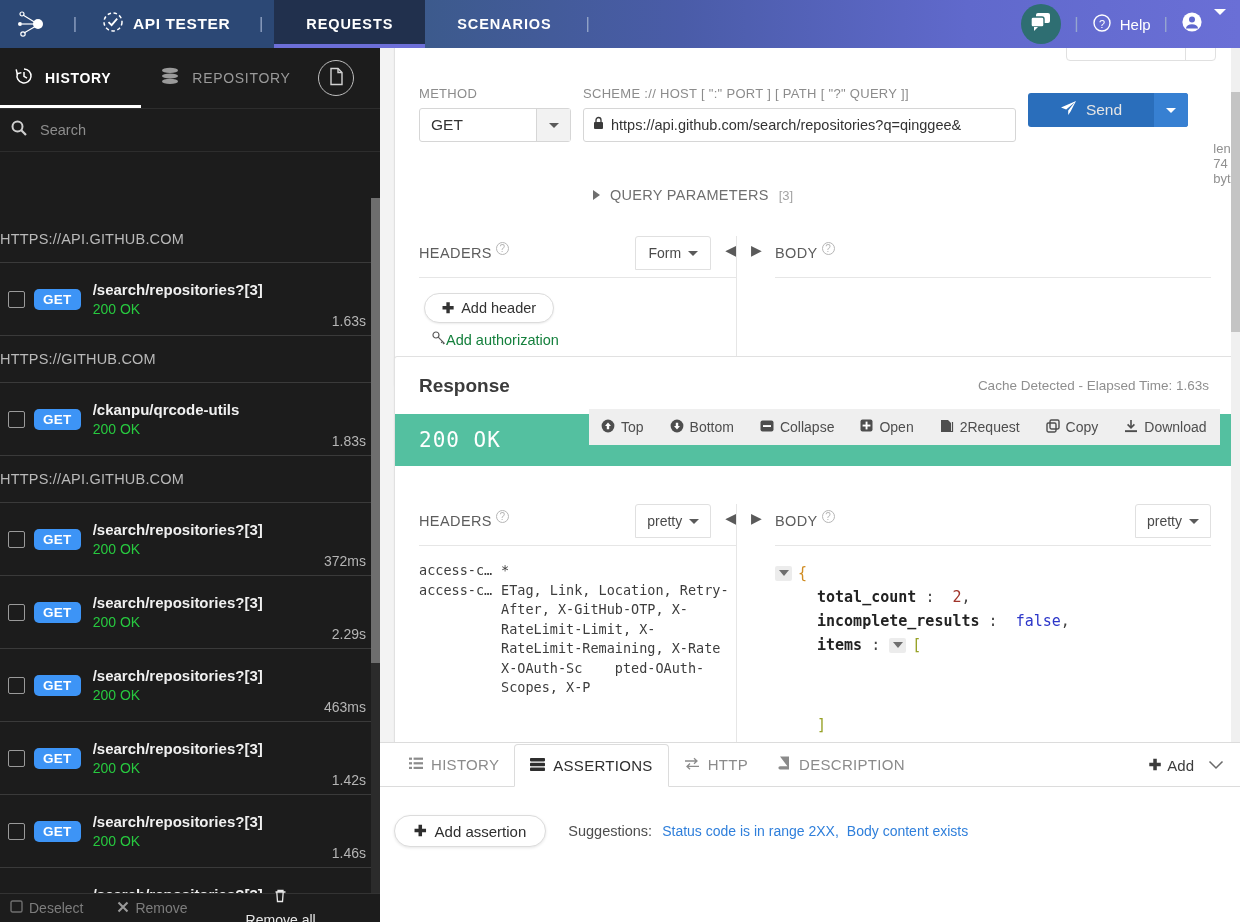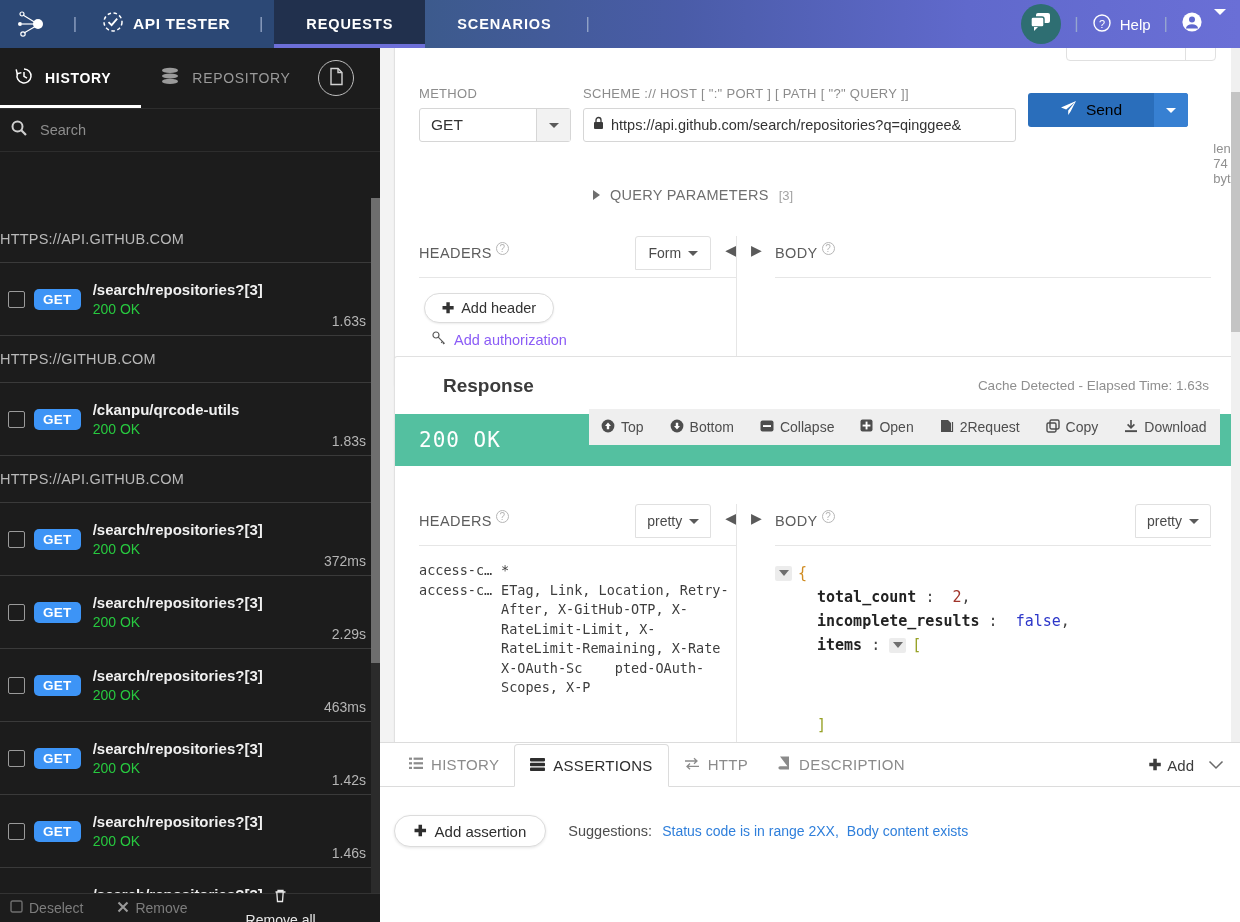--- a/index.html
+++ b/index.html
@@ -147,21 +147,21 @@
   }
   .url-box input {
     border: none; outline: none; font-size: 14.5px; color: #333; width: 100%;
     font-family: "Liberation Sans", sans-serif;
   }
   .send-wrap { width: 160px; }
   .send-btn {
     margin-top: 7px; height: 34px; border-radius: 3px; background: #2a6ebb; display: flex;
     align-items: center; overflow: hidden;
   }
-  .send-main { flex: 1 1 auto; display: flex; align-items: center; justify-content: center; gap: 9px; color: #000000; font-size: 15.5px; height: 100%; border-radius: 12px; }
+  .send-main { flex: 1 1 auto; display: flex; align-items: center; justify-content: center; gap: 9px; color: #e5e5e5; font-size: 15.5px; height: 100%; border-radius: 12px; }
   .send-split { width: 34px; height: 100%; background: #3780d2; display: flex; align-items: center; justify-content: center; }
   .len-note { position: absolute; left: 858px; top: 110px; transform: translateX(-100%); font-size: 13px; color: #909090; }
   .qp-row { position: absolute; left: 198px; top: 156px; display: flex; align-items: center; gap: 10px; }
   .qp-txt { font-size: 14.5px; color: #6f6f6f; letter-spacing: .3px; }
   .qp-cnt { font-size: 13px; color: #a3a3a3; }
   .tri-r { width: 0; height: 0; border-top: 5px solid transparent; border-bottom: 5px solid transparent; border-left: 7px solid #6f6f6f; }
 
   .hb-split { position: absolute; left: 24px; top: 205px; width: 792px; height: 128px; display: flex; }
   .hb-left { width: 317px; position: relative; }
   .hb-divider { width: 1px; background: #e6e6e6; margin: 0 0px; }
@@ -179,30 +179,30 @@
     font-size: 14px; color: #4a4a4a; background: #fff;
   }
   .caret-sm { width: 0; height: 0; border-left: 5px solid transparent; border-right: 5px solid transparent; border-top: 5px solid #5a5a5a; }
   .arrow-lr { font-size: 14px; color: #5a5a5a; padding: 6px 0 0 14px; }
   .add-header-btn {
     position: absolute; left: 5px; top: 57px; height: 30px; padding: 0 17px; border-radius: 16px;
     border: 1px solid #dcdcdc; background: #fff; display: flex; align-items: center; gap: 7px;
     font-size: 14.5px; color: #333; box-shadow: 0 1px 2px rgba(0,0,0,.08);
   }
   .add-auth {
-    position: absolute; left: 13px; top: 95px; display: flex; align-items: center; gap: 8px;
-    font-size: 14.5px; color: #8b5cf6;
+    position: absolute; left: 13px; top: 95px; display: flex; align-items: center; 
+    font-size: 14.5px; color: #15803d;
   }
   .body-msg { position: absolute; left: 38px; top: 60px; font-size: 14.5px; color: #4a4a4a; }
   .lnk { color: #2f7fdb; }
 
   
   .resp-card { position: absolute; left: 14px; top: 308px; width: 840px; height: 430px; }
   .resp-head { height: 57px; display: flex; align-items: center; padding: 0 24px; }
-  .resp-title { font-size: 19px; font-weight: bold; color: #3b3b3b; margin-left: 24px; }
+  .resp-title { font-size: 19px; font-weight: bold; color: #3b3b3b; }
   .resp-meta { margin-left: auto; font-size: 13.5px; color: #8f8f8f; }
   .status-band {
     height: 52px; background: #54c0a0; display: flex; align-items: center; padding-left: 24px;
     color: #fff; font-family: "DejaVu Sans Mono", monospace; font-size: 21px; letter-spacing: 1px;
   }
   .resp-split { position: absolute; left: 24px; top: 147px; width: 792px; bottom: 0; display: flex; }
   .resp-left { width: 317px; position: relative; }
   .resp-right { flex: 1 1 auto; position: relative; padding-left: 38px; }
   .mono { font-family: "DejaVu Sans Mono", monospace; font-size: 13.5px; color: #3d3d3d; }
   .hdr-lines { position: absolute; left: 0; top: 57px; width: 317px; line-height: 19.5px; }

